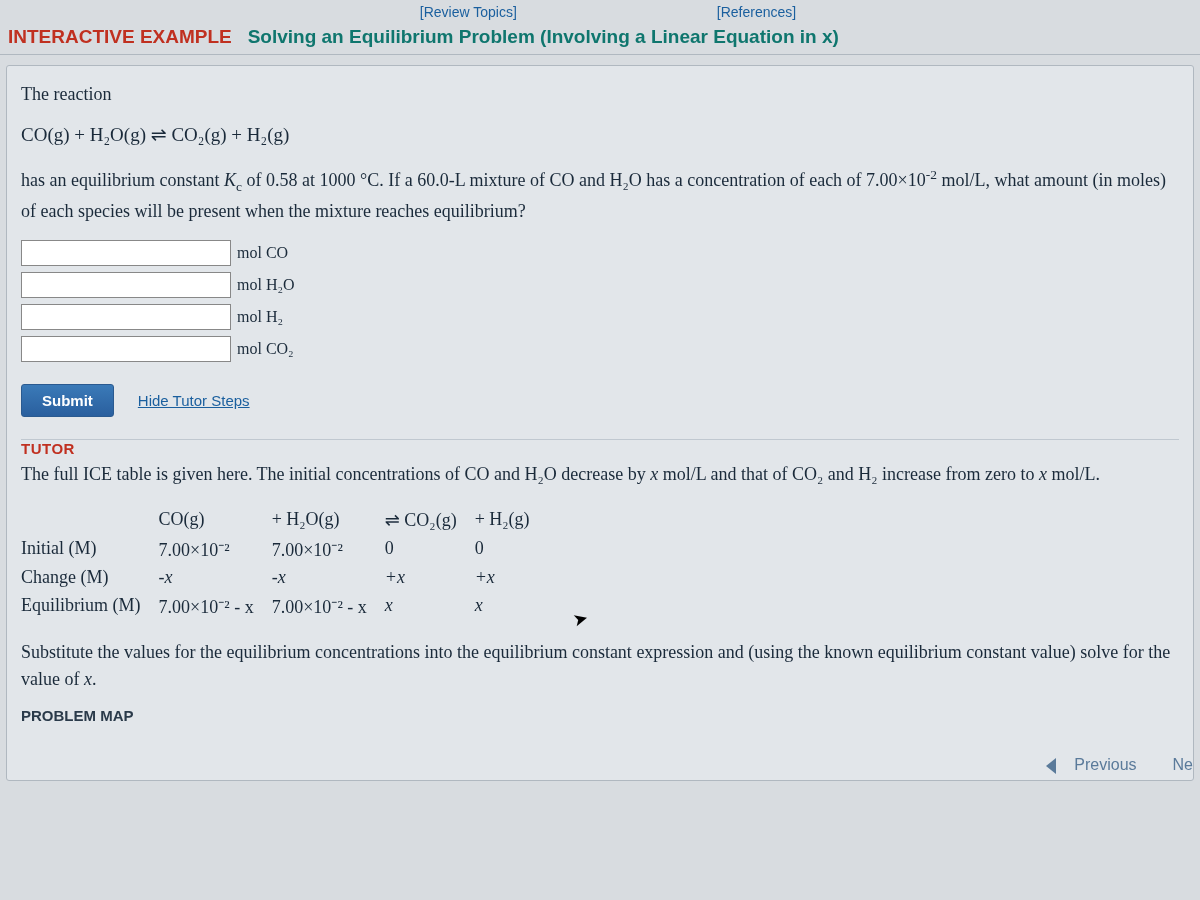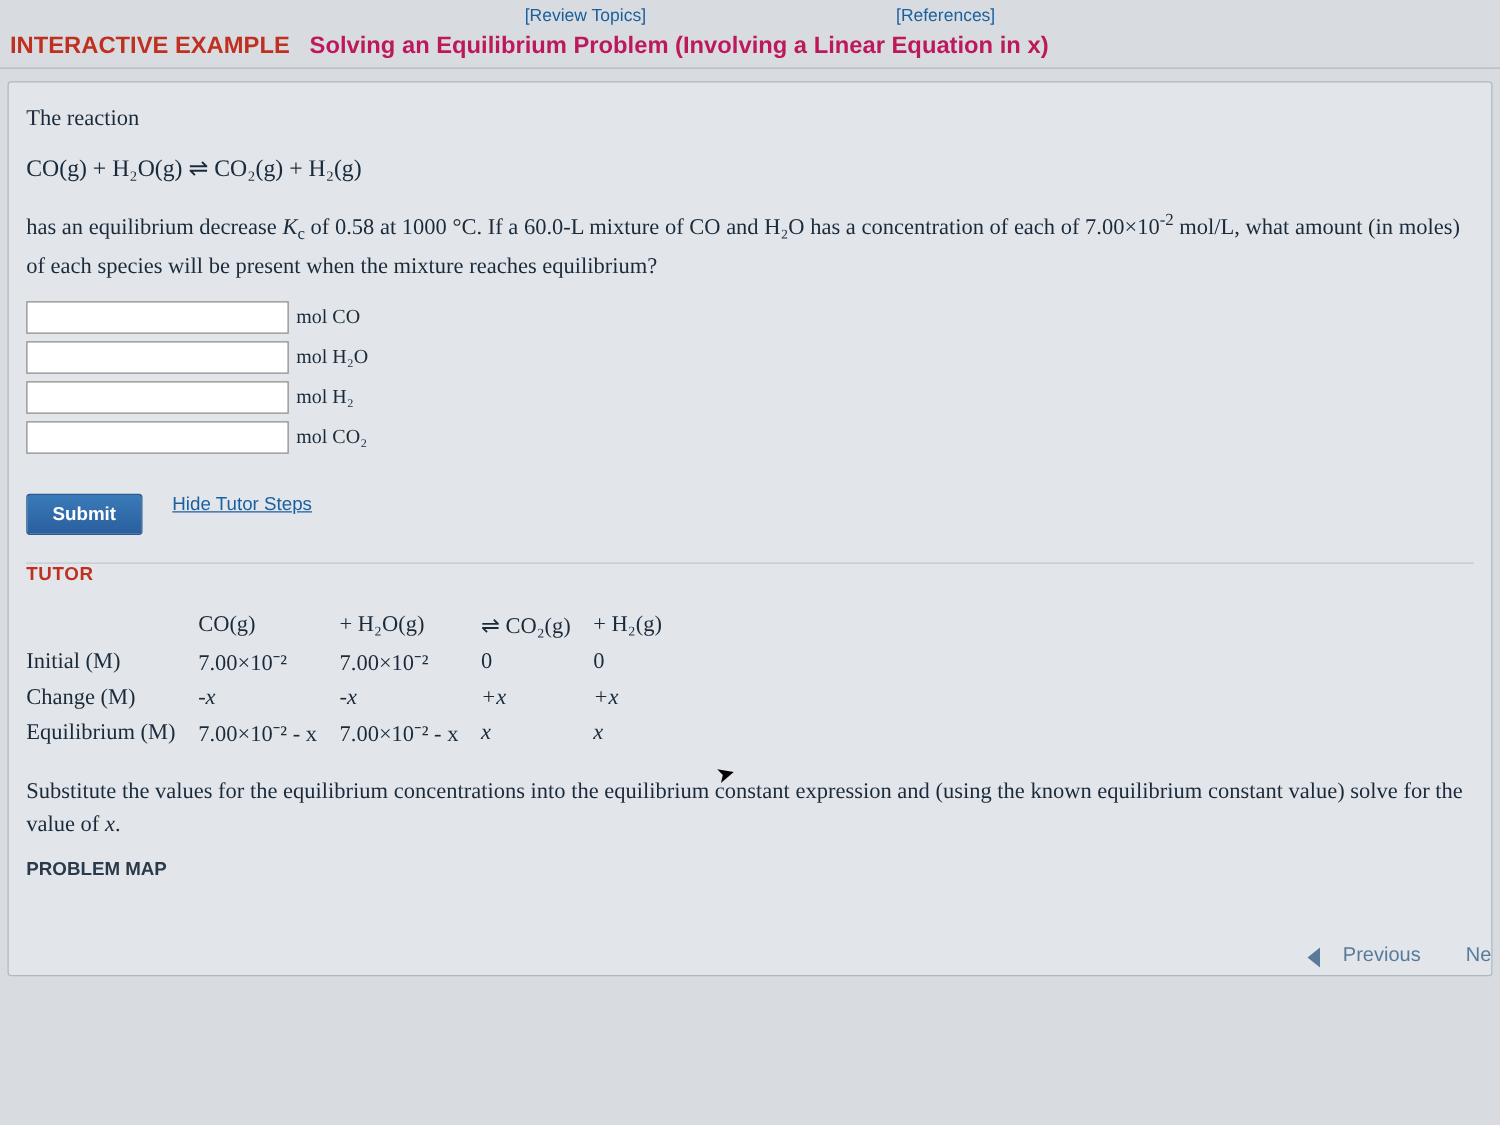--- a/index.html
+++ b/index.html
@@ -31,21 +31,21 @@
     font-size: 19px;
     color: #2a3a4a;
     border-bottom: 1px solid #b0b8c0;
   }
   .title-bar .ie {
     color: #c03020;
     font-weight: bold;
   }
   .title-bar .subtitle {
     font-weight: bold;
-    color: #be185d;
+    color: #0f766e;
   }
   .main-panel {
     margin: 10px 6px 0 6px;
     border: 1px solid #b0b8c0;
     background: #e2e6ea;
     border-radius: 3px;
     padding: 14px 14px 0 14px;
     height: 716px;
     box-sizing: border-box;
     position: relative;
@@ -71,22 +71,23 @@
     background: #fff;
     font-size: 15px;
     padding: 0 4px;
     box-sizing: border-box;
   }
   .input-row .label {
     margin-left: 6px;
     font-size: 16px;
   }
   .action-row {
-    margin-top: 32px;
-    display: flex;
+    margin-top: 22px;
+    display: flex;
+    align-items: center;
     gap: 24px;
   }
   .submit-btn {
     background: linear-gradient(#3a7ab8, #2a5f9e);
     color: #fff;
     border: 1px solid #2a5a90;
     border-radius: 3px;
     padding: 7px 20px;
     font-family: Arial, sans-serif;
     font-size: 15px;
@@ -185,21 +186,21 @@
   <span class="subtitle">Solving an Equilibrium Problem (Involving a Linear Equation in x)</span>
 </div>
 
 <div class="main-panel">
 
   <div class="problem-text">The reaction</div>
 
   <div class="equation">CO(g) + H₂O(g) ⇌ CO₂(g) + H₂(g)</div>
 
   <div class="problem-text">
-    <span>has an equilibrium decrease </span><span class="ital">K</span><span class="sub">c</span><span> of 0.58 at 1000 °C. If a 60.0-L mixture of CO and H₂O has a concentration of each of 7.00×10</span><span class="sup">-2</span><span> mol/L, what amount (in moles) of each species will be present when the mixture reaches equilibrium?</span>
+    <span>has an equilibrium constant </span><span class="ital">K</span><span class="sub">c</span><span> of 0.58 at 1000 °C. If a 60.0-L mixture of CO and H₂O has a concentration of each of 7.00×10</span><span class="sup">-2</span><span> mol/L, what amount (in moles) of each species will be present when the mixture reaches equilibrium?</span>
   </div>
 
   <div style="height:8px"></div>
 
   <div class="input-row">
     <input type="text" value="" style="">
     <span class="label">mol CO</span>
   </div>
   <div class="input-row">
     <input type="text" value="" style="">
@@ -214,20 +215,23 @@
     <span class="label">mol CO₂</span>
   </div>
 
   <div class="action-row">
     <button class="submit-btn">Submit</button>
     <span class="hide-link">Hide Tutor Steps</span>
   </div>
 
   <div class="tutor-panel">
     <div class="tutor-header">TUTOR</div>
+    <div class="tutor-text">
+      <span>The full ICE table is given here. The initial concentrations of CO and H₂O decrease by </span><span class="ital">x</span><span> mol/L and that of CO₂ and H₂ increase from zero to </span><span class="ital">x</span><span> mol/L.</span>
+    </div>
 
     <table class="ice-table">
       <tbody>
           <tr class="hdr">
         <td></td>
         <td>CO(g)</td>
         <td>+ H₂O(g)</td>
         <td>⇌ CO₂(g)</td>
         <td>+ H₂(g)</td>
       </tr>

